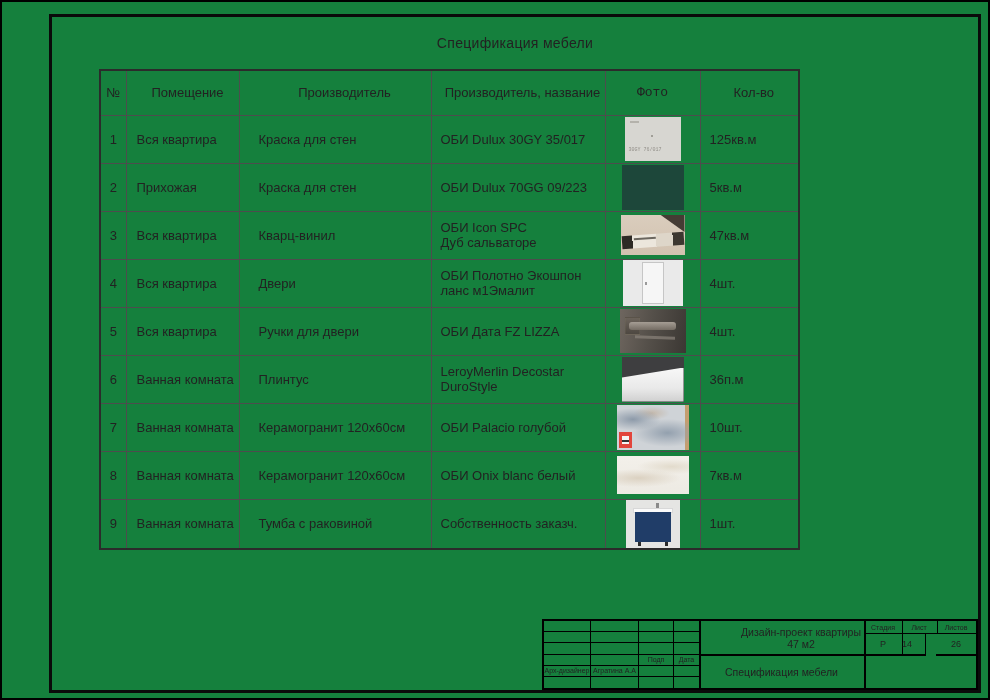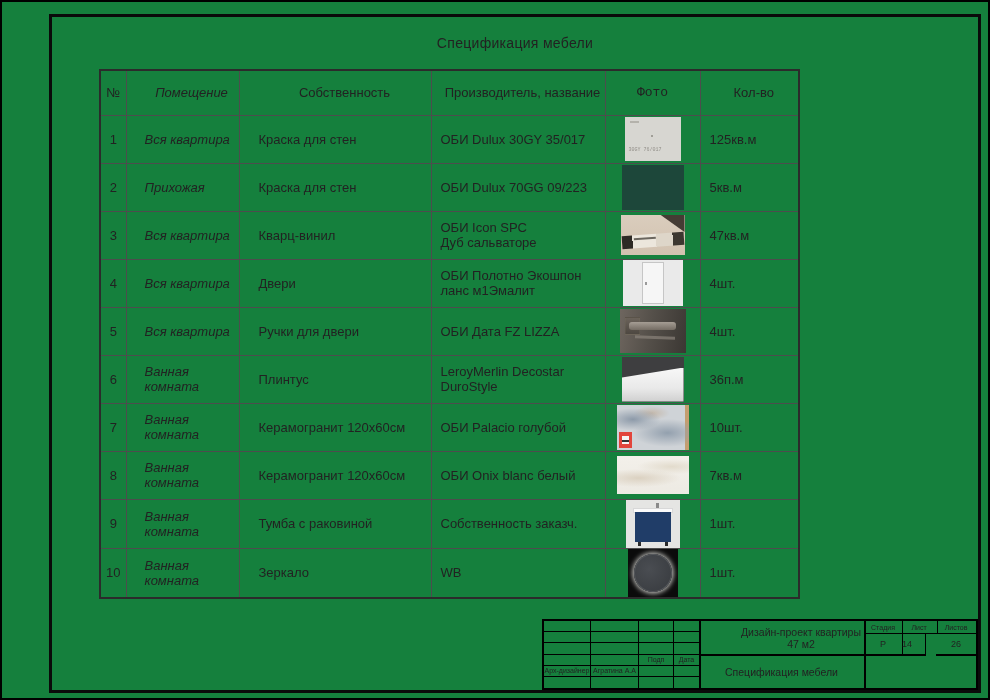--- a/index.html
+++ b/index.html
@@ -40,21 +40,21 @@
   table.spec th, table.spec td {
     border: 1px solid #4d4d4d;
     vertical-align: middle;
     font-weight: normal;
     line-height: 15px;
   }
   table.spec { border: 2px solid #2b2b2b; }
   table.spec thead th { height: 45px; }
   table.spec tbody td { height: 48px; }
   .c-num  { width: 26px;  text-align: center; }
-  .c-room { width: 113px; padding-left: 18px; font-style: italic; }
+  .c-room { width: 113px; padding-left: 10px; }
   .c-name { width: 192px; padding-left: 19px; }
   .c-manu { width: 174px; padding-left: 9px; white-space: pre-line; }
   .c-photo{ width: 95px;  text-align: center; font-family: Liberation Mono, monospace; }
   .c-qty  { width: 99px;  padding-left: 9px; }
   
   .ph { position: relative; display: inline-block; vertical-align: middle; overflow: hidden; }
   .ph1 { width: 56px; height: 44px; background:#d7d6d1; }
   .ph1::before { content:""; position:absolute; left:5px; top:4px; width:9px; height:2px; background:#b4b2ab; }
   .ph1::after  { content:""; position:absolute; left:26px; top:18px; width:2px; height:2px; background:#a09e97; }
   .ph1 .swatch-label { position:absolute; left:4px; bottom:3px; font-size:5px; color:#93908a; letter-spacing:0; }
@@ -133,21 +133,21 @@
 
 <div class="page">
   <div class="frame"></div>
   <div class="doc-title">Спецификация мебели</div>
 
   <table class="spec">
     <thead>
       <tr>
         <th class="c-num">№</th>
         <th class="c-room">Помещение</th>
-        <th class="c-name">Собственность</th>
+        <th class="c-name">Производитель</th>
         <th class="c-manu">Производитель, название</th>
         <th class="c-photo" style="text-align:center">Фото</th>
         <th class="c-qty">Кол-во</th>
       </tr>
     </thead>
     <tbody>
       <tr>
         <td class="c-num">1</td>
         <td class="c-room">Вся квартира</td>
         <td class="c-name">Краска для стен</td>
@@ -250,32 +250,20 @@
         <td class="c-room">Ванная комната</td>
         <td class="c-name">Тумба с раковиной</td>
         <td class="c-manu">Собственность заказч.</td>
         <td class="c-photo">
           <div class="ph ph9">
             <div class="top"></div>
             <div class="tap"></div>
             <div class="cab"></div>
             <div class="leg1"></div>
             <div class="leg2"></div>
-          </div>
-        </td>
-        <td class="c-qty">1шт.</td>
-      </tr>
-      <tr>
-        <td class="c-num">10</td>
-        <td class="c-room">Ванная комната</td>
-        <td class="c-name">Зеркало</td>
-        <td class="c-manu">WB</td>
-        <td class="c-photo">
-          <div class="ph ph10">
-            <div class="mirror"></div>
           </div>
         </td>
         <td class="c-qty">1шт.</td>
       </tr>
     </tbody>
   </table>
 
   <div class="stamp">
     <div class="stamp-left">
       <div class="g"></div>

